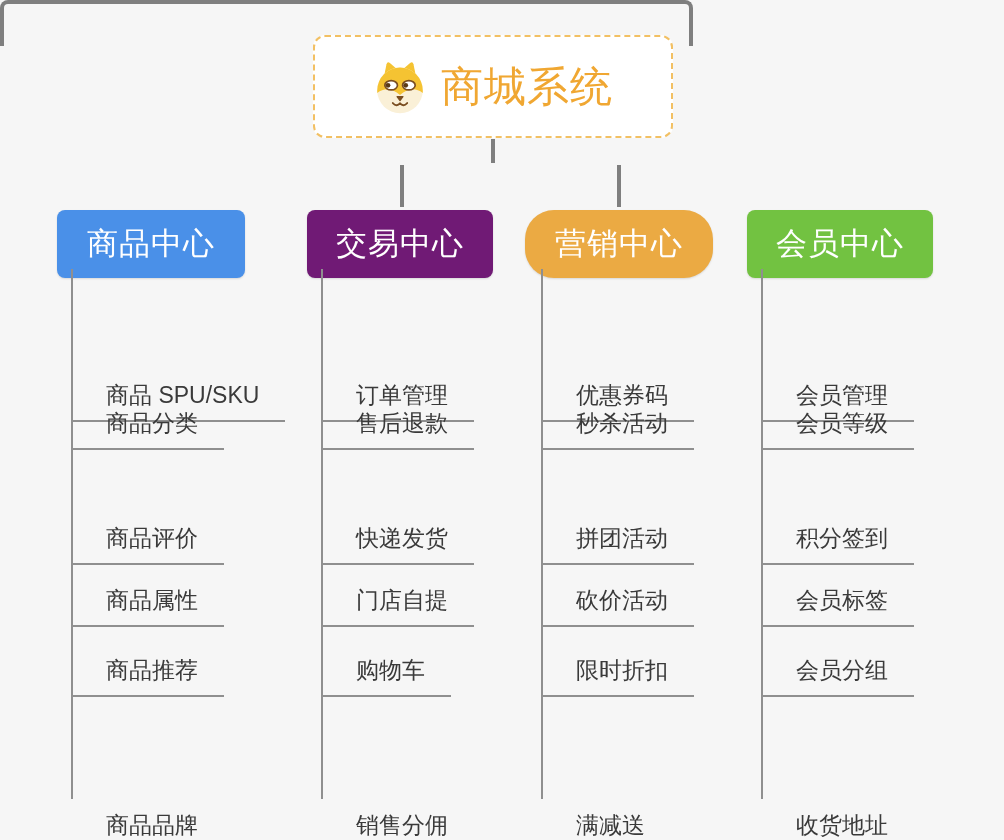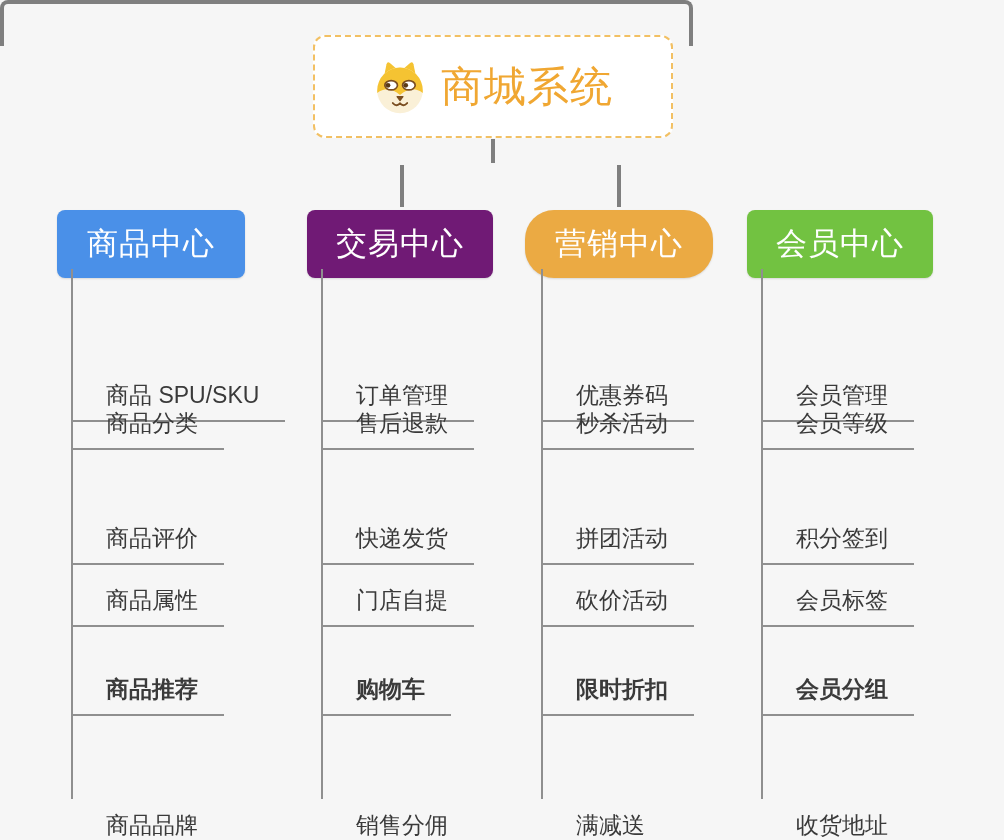--- a/index.html
+++ b/index.html
@@ -81,21 +81,21 @@
     white-space:nowrap;
     font-size:23px;
     color:#3a3a3a;
     padding:0 26px 9px 33px;
     border-bottom:2px solid #8f8f8f;
   }
   .child:nth-child(1) { top:67px;margin-top:44px; }
   .child:nth-child(2) { top:139px; }
   .child:nth-child(3) { top:228px;margin-top:26px; }
   .child:nth-child(4) { top:316px; }
-  .child:nth-child(5) { top:405px;font-weight:bold; }
+  .child:nth-child(5) { top:386px; }
   .child:nth-child(6) { top:493px;margin-top:48px; }
 </style>
 </head>
 <body>
 
 <div class="canvas">
 
   <div class="line root-stem"></div>
   <div class="bracket"></div>
   <div class="line drop-2"></div>

